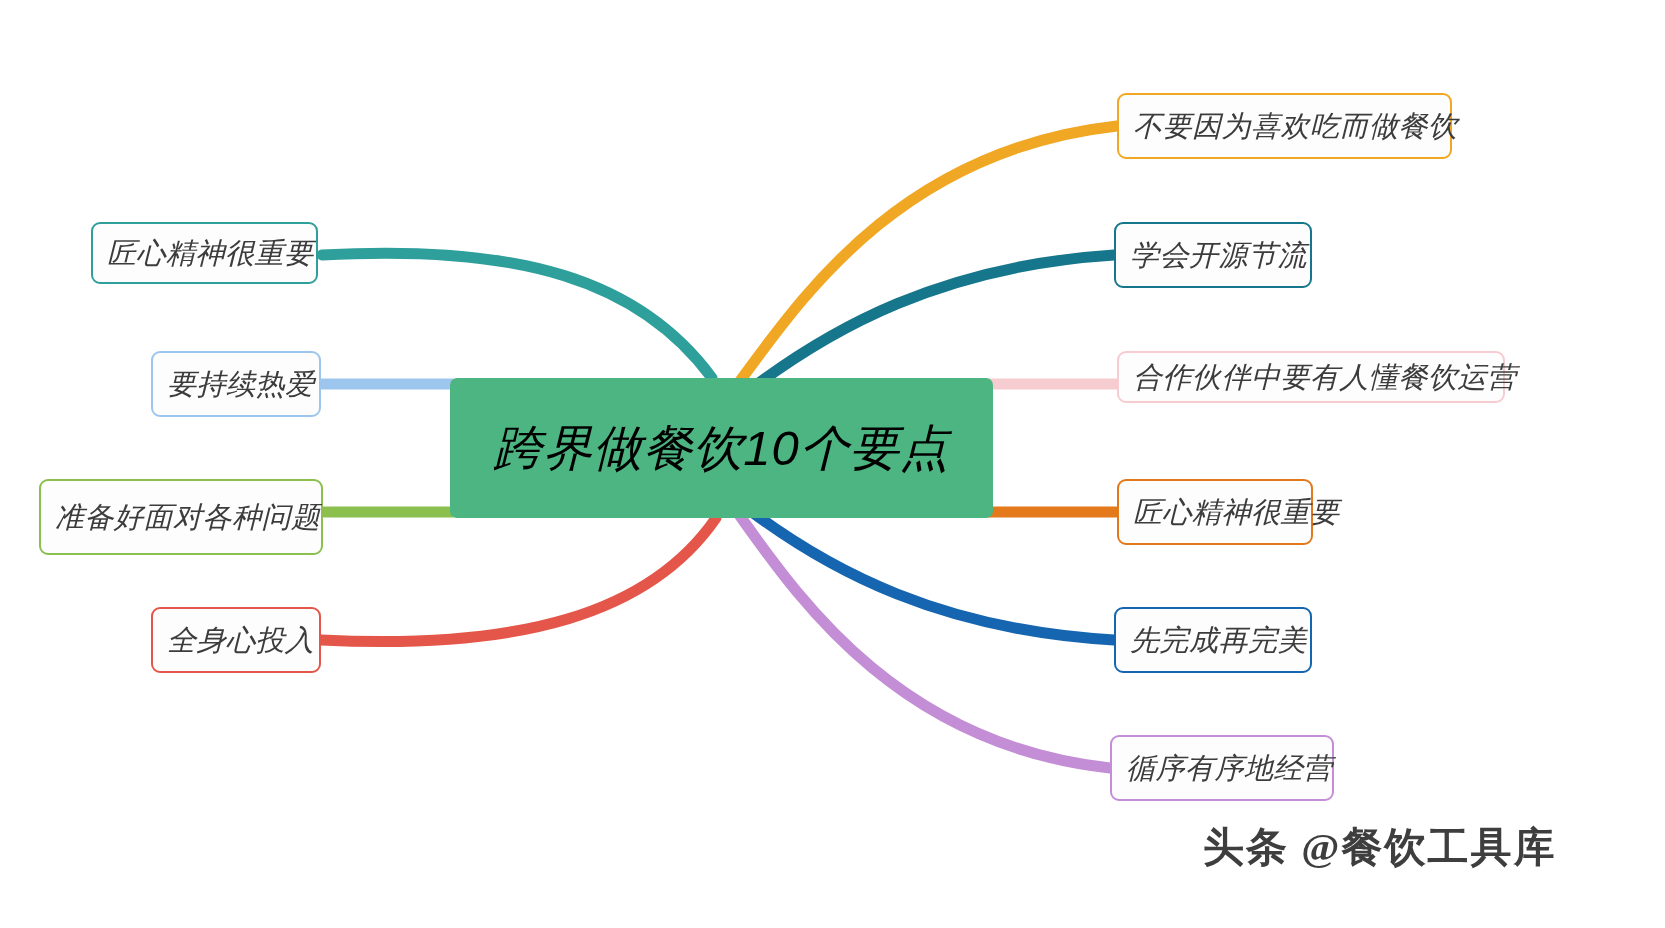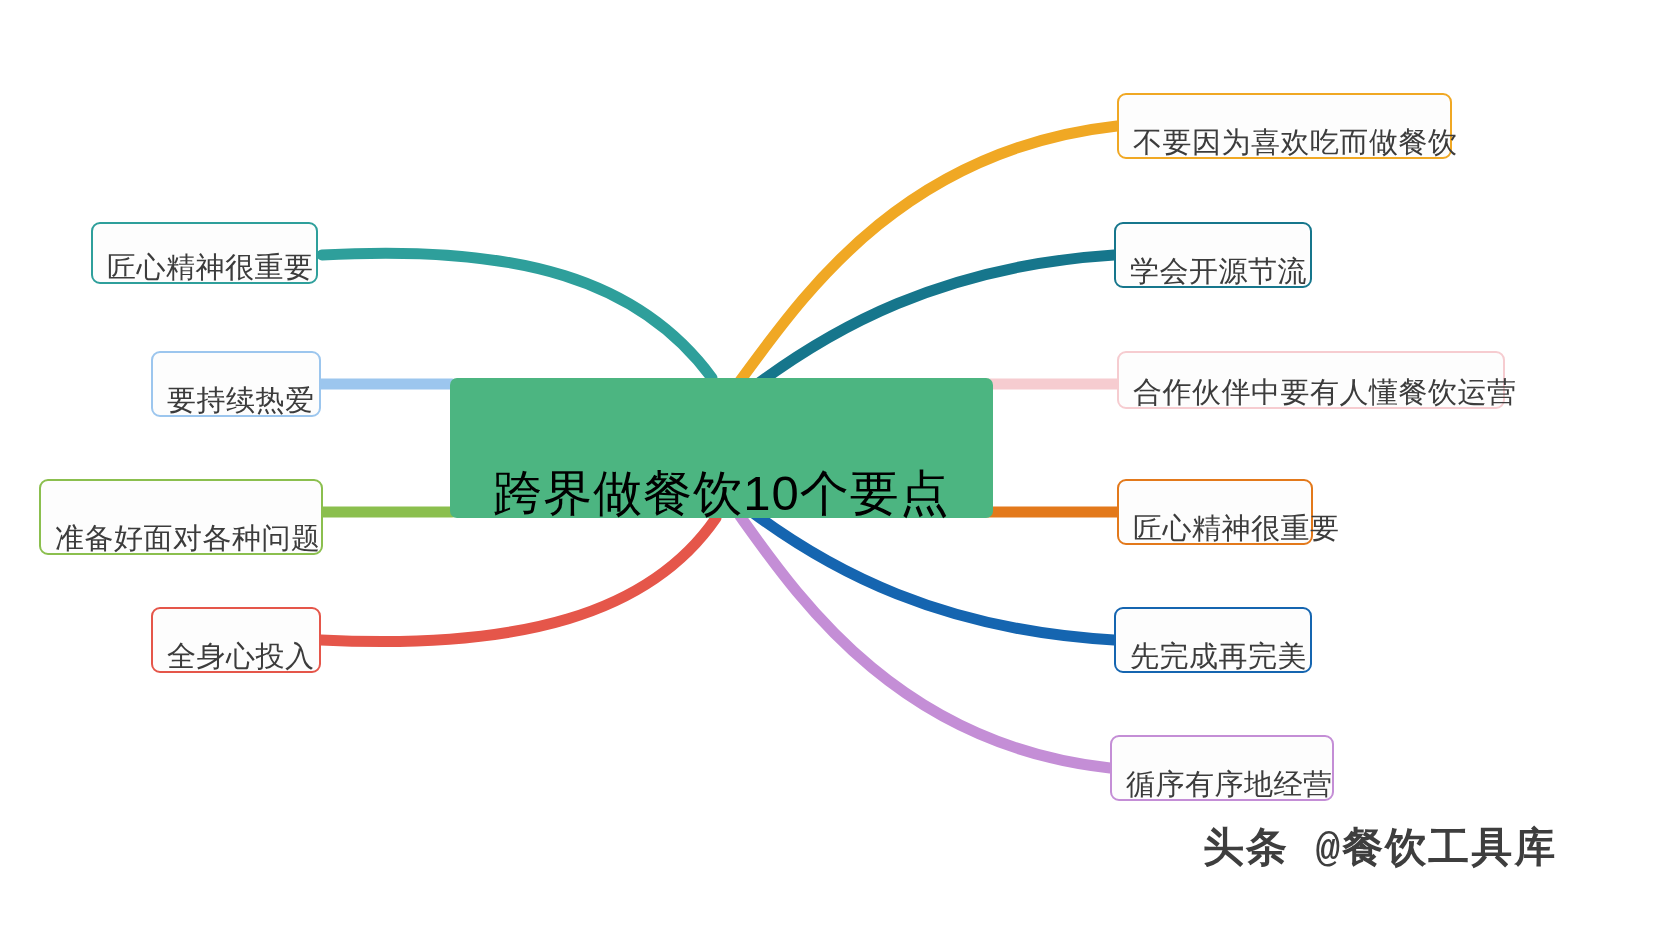--- a/index.html
+++ b/index.html
@@ -25,31 +25,32 @@
     left: 0;
     top: 0;
     width: 1665px;
     height: 928px;
     pointer-events: none;
   }
   .node {
     position: absolute;
     box-sizing: border-box;
     display: flex;
-    align-items: flex-end;
+    align-items: center;
     justify-content: flex-start;
     background: #fdfdfd;
     border-style: solid;
     border-width: 2px;
     border-radius: 9px;
     color: #3c3c3c;
     font-size: 29px;
     line-height: 1;
     white-space: nowrap;
     letter-spacing: 0.5px;
+    font-style: italic;
   }
   .node-text {
     display: block;
     padding: 0 14px;
   }
   .node.center {
     background: #4cb581;
     border: none;
     border-radius: 7px;
     color: #ffffff;
@@ -62,21 +63,21 @@
     padding: 0 18px;
   }
   .watermark {
     position: absolute;
     color: #2e2e2e;
     font-size: 41px;
     font-weight: bold;
     letter-spacing: 2px;
     white-space: nowrap;
     opacity: 0.92;
-    font-family: Liberation Mono, monospace;
+    font-family: Liberation Serif, serif;
   }
 </style>
 </head>
 <body>
 
 <div id="canvas">
   <svg class="edge-layer" id="edge-layer" viewBox="0 0 1665 928" width="1665" height="928">
       <path d="M 740 381 C 800 300 900 150 1117 126" stroke="#f0a824" stroke-width="11" stroke-linecap="round" fill="none"></path>
       <path d="M 755 386 C 830 330 940 266 1114 255" stroke="#16768c" stroke-width="11" stroke-linecap="round" fill="none"></path>
       <path d="M 900 384 C 980 384 1040 384 1117 384" stroke="#f6ccd0" stroke-width="11" stroke-linecap="round" fill="none"></path>
@@ -91,21 +92,21 @@
   <div id="node-layer">
       <div class="node center" style="left: 450px; top: 378px; width: 543px; height: 140px; background: rgb(76, 181, 129); color: #000000;">
         <span class="node-text">跨界做餐饮10个要点</span>
       </div>
       <div class="node" style="left: 1117px; top: 93px; width: 335px; height: 66px; border-color: rgb(240, 168, 36);">
         <span class="node-text">不要因为喜欢吃而做餐饮</span>
       </div>
       <div class="node" style="left: 1114px; top: 222px; width: 198px; height: 66px; border-color: rgb(22, 118, 140);">
         <span class="node-text">学会开源节流</span>
       </div>
-      <div class="node" style="left: 1117px; top: 351px; width: 388px; height: 58px; border-color: rgb(246, 204, 208);">
+      <div class="node" style="left: 1117px; top: 351px; width: 388px; height: 52px; border-color: rgb(246, 204, 208);">
         <span class="node-text">合作伙伴中要有人懂餐饮运营</span>
       </div>
       <div class="node" style="left: 1117px; top: 479px; width: 196px; height: 66px; border-color: rgb(227, 121, 27);">
         <span class="node-text">匠心精神很重要</span>
       </div>
       <div class="node" style="left: 1114px; top: 607px; width: 198px; height: 66px; border-color: rgb(21, 101, 176);">
         <span class="node-text">先完成再完美</span>
       </div>
       <div class="node" style="left: 1110px; top: 735px; width: 224px; height: 66px; border-color: rgb(196, 142, 214);">
         <span class="node-text">循序有序地经营</span>

